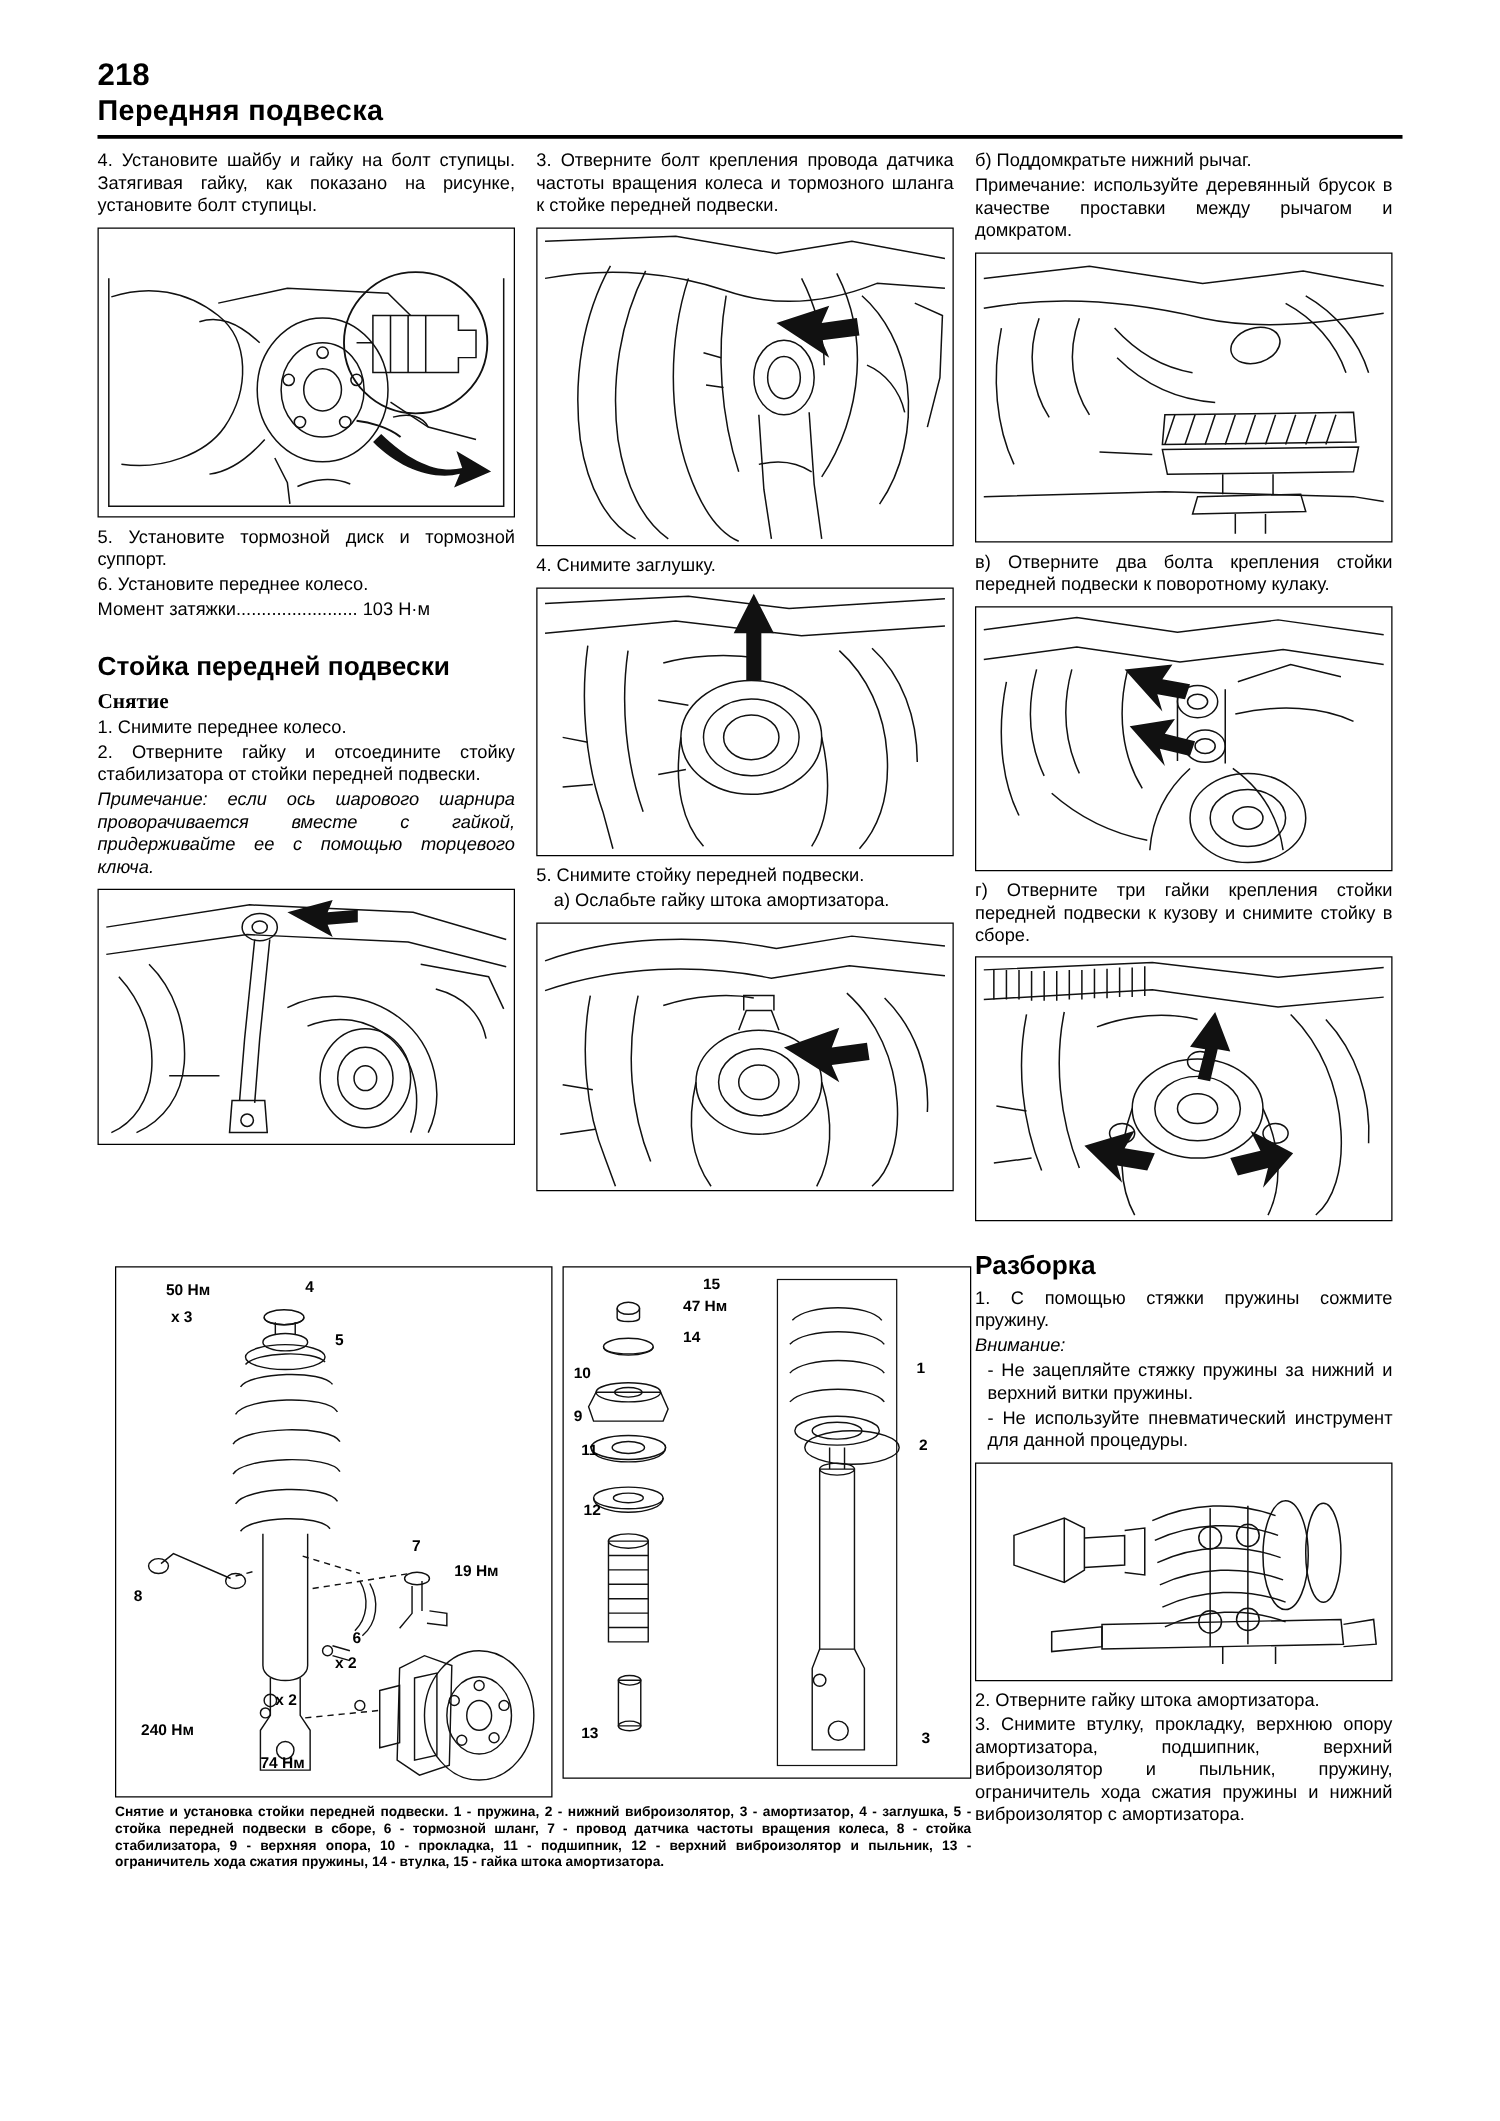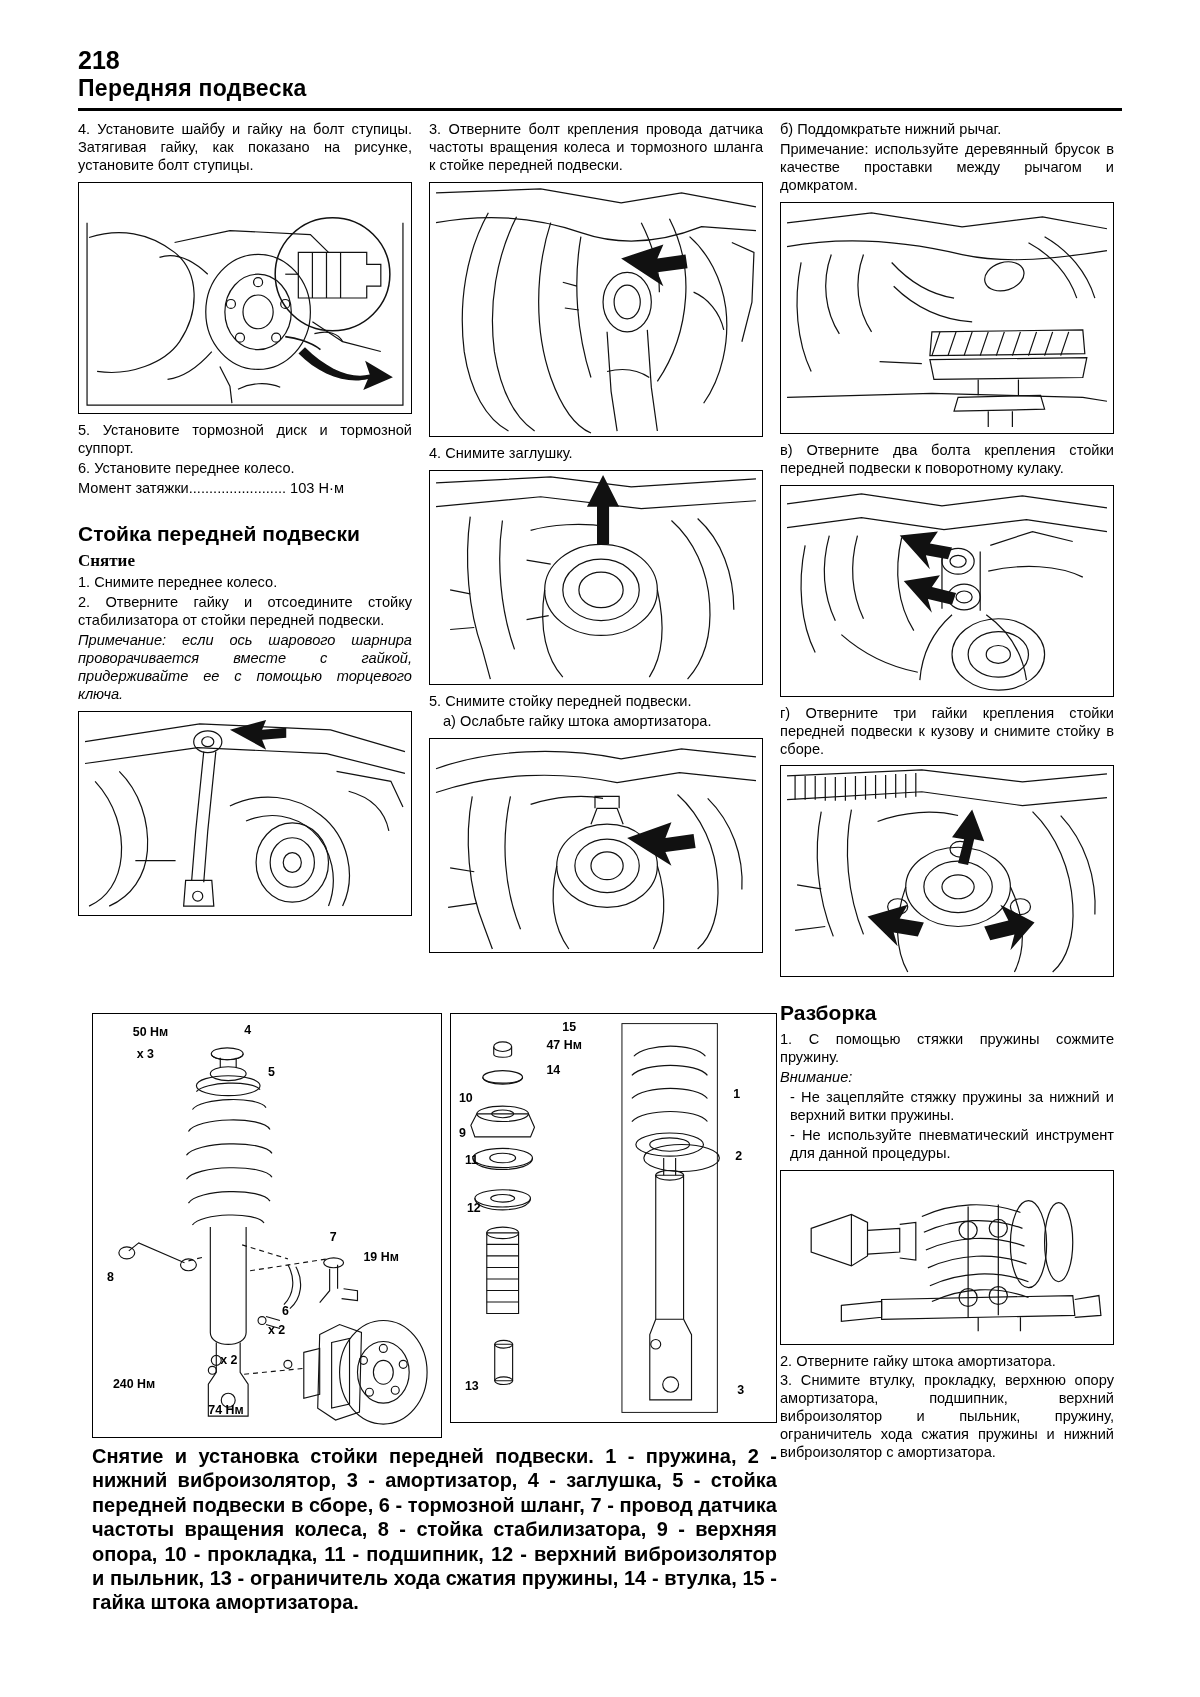--- a/index.html
+++ b/index.html
@@ -72,21 +72,21 @@
   .fig {
     border: 1.5px solid #000;
     background: #fff;
     position: relative;
     overflow: hidden;
     margin: 7px 0 8px 0;
   }
   .fig svg { display: block; width: 100%; height: 100%; }
 
   .caption {
-    font-size: 20px;
+    font-size: 11px;
     font-weight: bold;
     line-height: 1.22;
     text-align: justify;
     margin-top: 6px;
   }
   .wide-block { margin-top: 8px; }
 
   .twofig {
     display: flex;
     gap: 8px;

